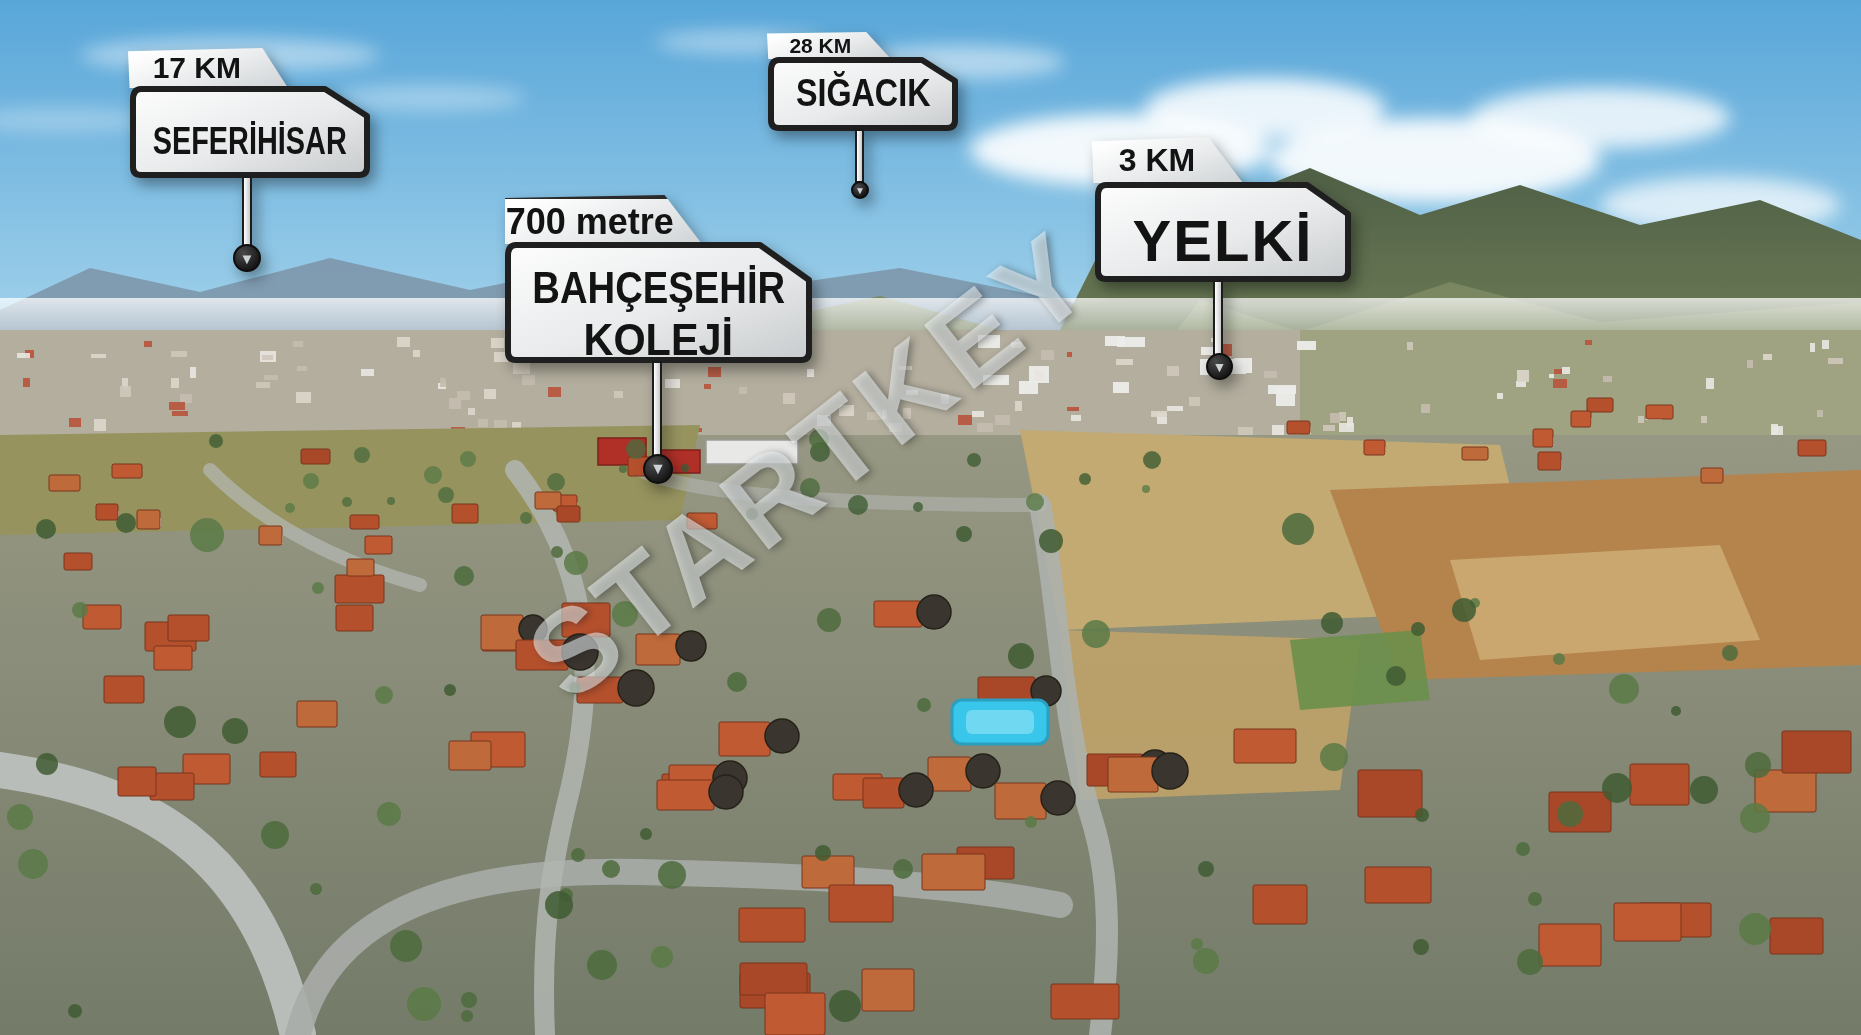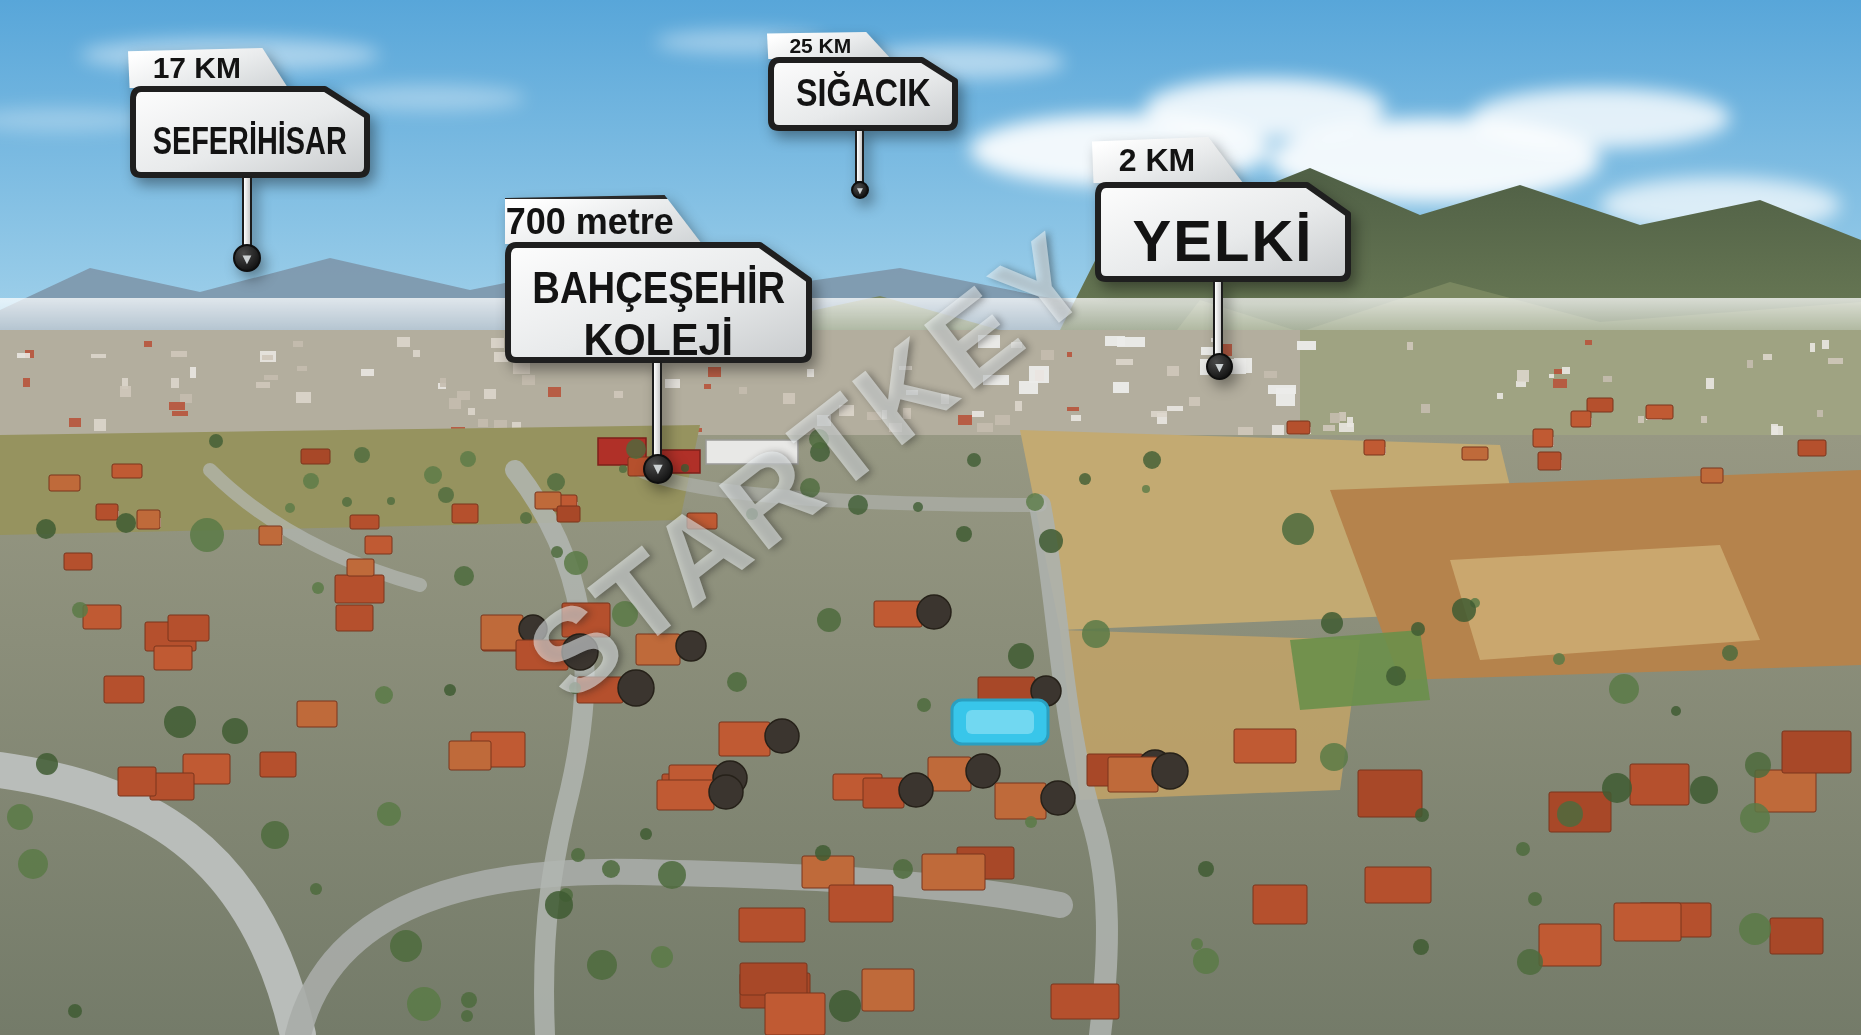--- a/index.html
+++ b/index.html
@@ -569,21 +569,21 @@
       <span class="txt">SEFERİHİSAR</span>
     </div>
     <div class="pole"></div>
     <div class="marker">
       <span>▼</span>
     </div>
   </div>
 
   <div class="sign" id="sign-sig">
     <div class="plate-small">
-      <span class="txt">25 KM</span>
+      <span class="txt">28 KM</span>
     </div>
     <div class="plate-main" id="plate-sig">
         <svg width="190" height="74">
           <defs>
             <linearGradient id="pgB" x1="0" y1="0" x2="1" y2="1">
       <stop offset="0" stop-color="#fdfdfd"></stop>
               <stop offset="0.55" stop-color="#e8eaeb"></stop>
               <stop offset="1" stop-color="#c8cbcd"></stop>
       </linearGradient>
           </defs>
@@ -616,21 +616,21 @@
       <span class="txt2">KOLEJİ</span>
     </div>
     <div class="pole"></div>
     <div class="marker">
       <span>▼</span>
     </div>
   </div>
 
   <div class="sign" id="sign-yel">
     <div class="plate-small">
-      <span class="txt">2 KM</span>
+      <span class="txt">3 KM</span>
     </div>
     <div class="plate-main" id="plate-yel">
         <svg width="256" height="100">
           <defs>
             <linearGradient id="pgD" x1="0" y1="0" x2="1" y2="1">
       <stop offset="0" stop-color="#fdfdfd"></stop>
               <stop offset="0.55" stop-color="#e8eaeb"></stop>
               <stop offset="1" stop-color="#c8cbcd"></stop>
       </linearGradient>
           </defs>

